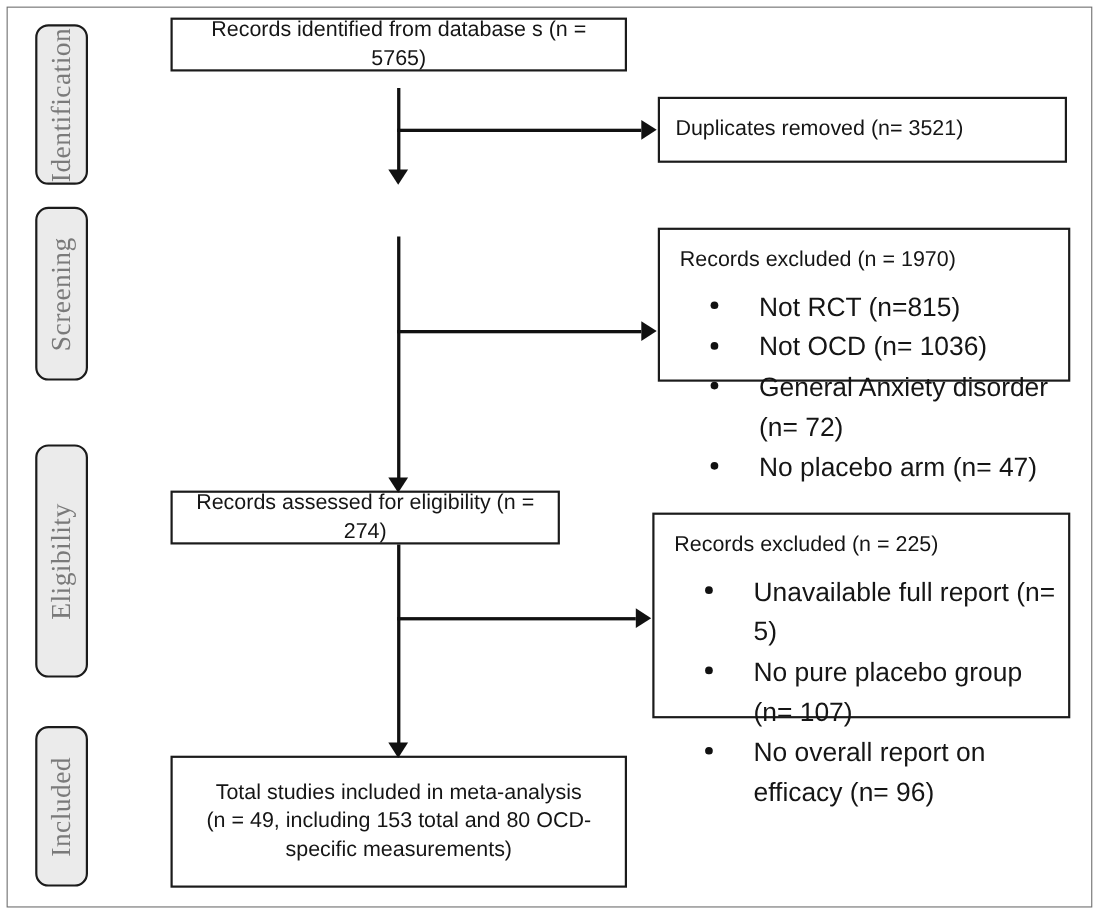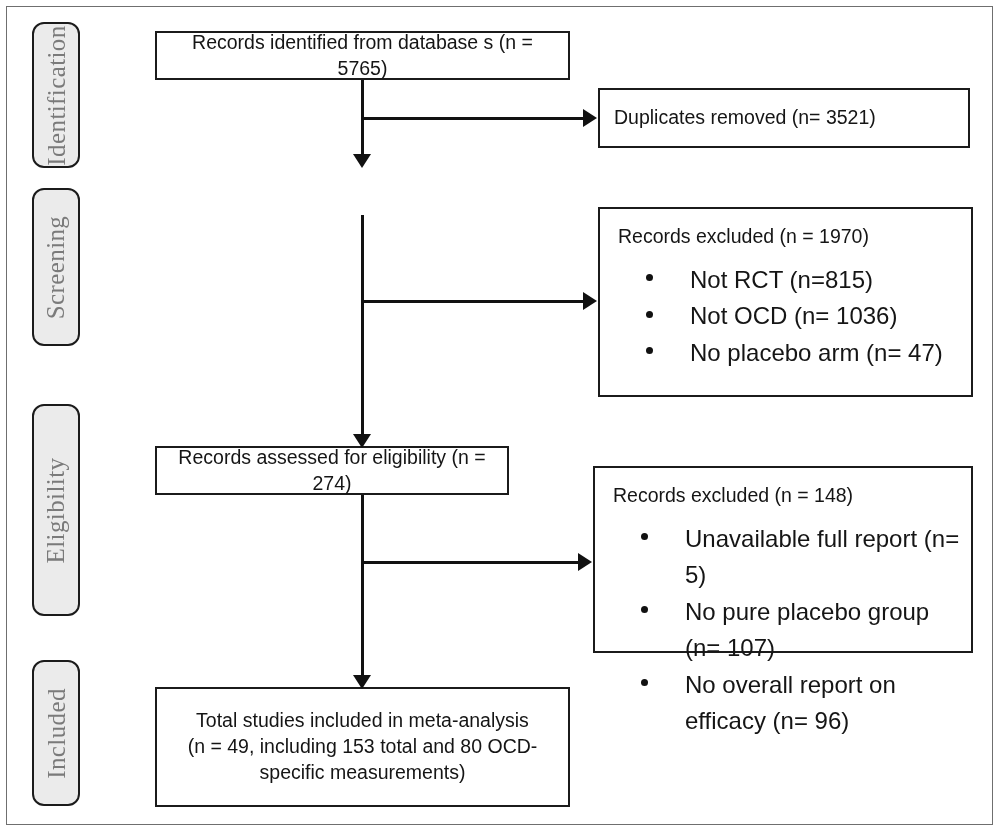--- a/index.html
+++ b/index.html
@@ -157,21 +157,21 @@
   </div>
 
   <div class="stage-tab" style="left:32px; top:404px; width:48px; height:212px;">
     <span class="stage-label">Eligibility</span>
   </div>
 
   <div class="stage-tab" style="left:32px; top:660px; width:48px; height:146px;">
     <span class="stage-label">Included</span>
   </div>
 
-  <div class="flow-box" style="left:155px; top:31px; width:415px; height:49px;">
+  <div class="flow-box" style="left:155px; top:16px; width:415px; height:49px;">
     <div class="box-center">
       <span class="box-text">Records identified from database s (n = 5765)</span>
     </div>
   </div>
 
 
   <div class="flow-box" style="left:155px; top:446px; width:354px; height:49px;">
     <div class="box-center">
       <span class="box-text">Records assessed for eligibility (n = 274)</span>
     </div>
@@ -184,43 +184,47 @@
 specific measurements)</span>
     </div>
   </div>
 
   <div class="flow-box" style="left:598px; top:88px; width:372px; height:60px;">
     <div class="box-left">
       <span class="box-text">Duplicates removed (n= 3521)</span>
     </div>
   </div>
 
-  <div class="flow-box" style="left:598px; top:207px; width:375px; height:190px;">
+  <div class="flow-box" style="left:598px; top:207px; width:375px; height:140px;">
     <div class="excl-inner">
       <div class="excl-heading">Records excluded (n = 1970)</div>
       <ul class="excl-list">
         <li>
           <span class="bullet-dot"></span>
           <span>Not RCT (n=815)</span>
         </li>
         <li>
           <span class="bullet-dot"></span>
           <span>Not OCD (n= 1036)</span>
         </li>
         <li>
           <span class="bullet-dot"></span>
+          <span>General Anxiety disorder (n= 72)</span>
+        </li>
+        <li>
+          <span class="bullet-dot"></span>
           <span>No placebo arm (n= 47)</span>
         </li>
       </ul>
     </div>
   </div>
 
   <div class="flow-box" style="left:593px; top:466px; width:380px; height:187px;">
     <div class="excl-inner">
-      <div class="excl-heading">Records excluded (n = 148)</div>
+      <div class="excl-heading">Records excluded (n = 225)</div>
       <ul class="excl-list">
         <li>
           <span class="bullet-dot"></span>
           <span>Unavailable full report (n= 5)</span>
         </li>
         <li>
           <span class="bullet-dot"></span>
           <span>No pure placebo group (n= 107)</span>
         </li>
         <li>

